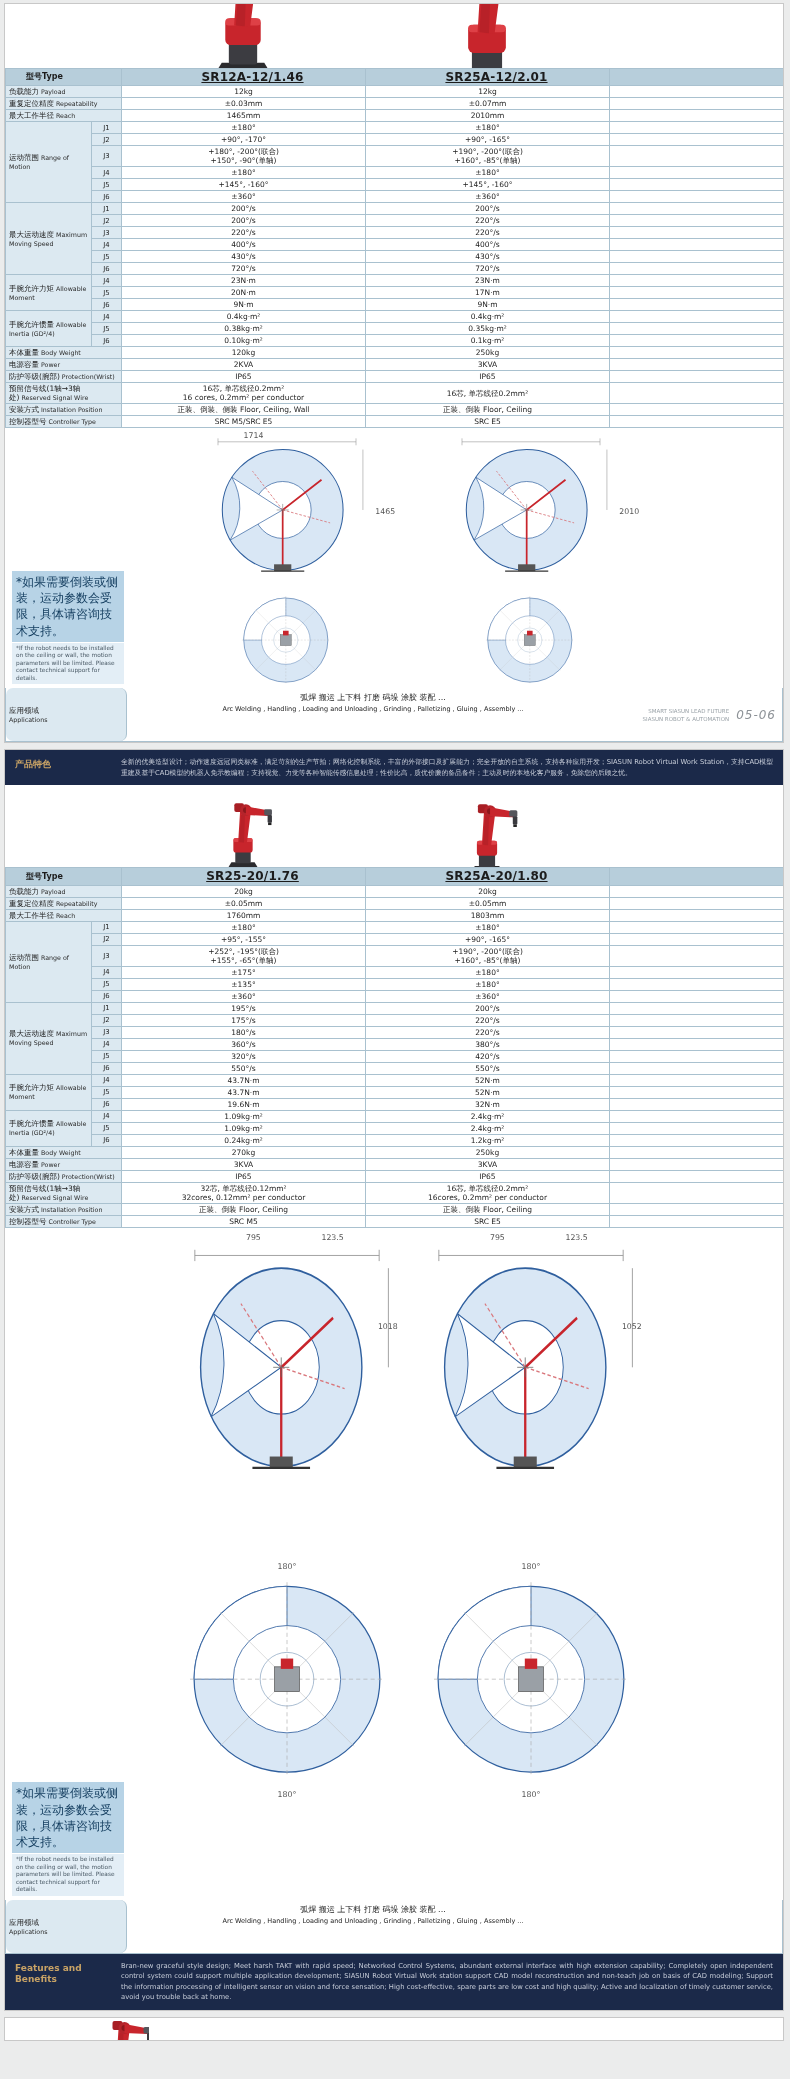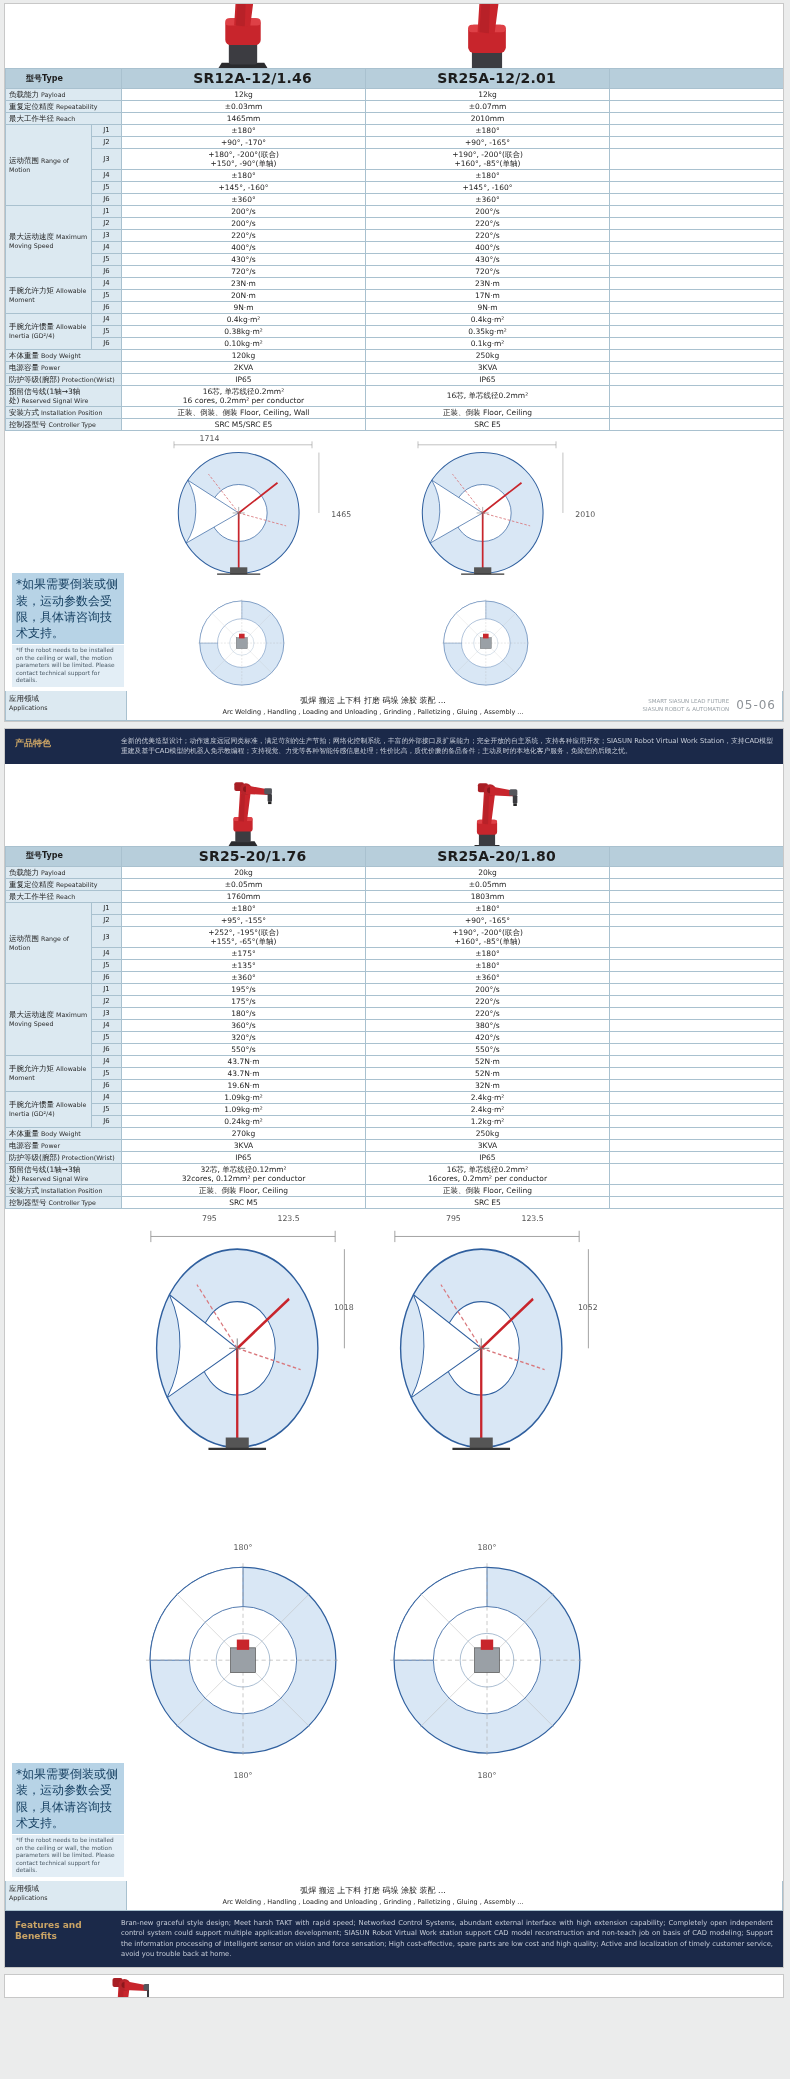--- a/index.html
+++ b/index.html
@@ -18,41 +18,41 @@
   .spec{border-collapse:collapse;table-layout:fixed;width:778px;}
   .spec td{border:1px solid #a9c1cf;background:#fff;font-size:7.5px;text-align:center;vertical-align:middle;
            padding:1px 2px;line-height:1.2;white-space:pre-line;color:#1c1c1c;overflow:hidden;}
   .spec td.lbl{background:#dce9f1;text-align:left;padding:1px 3px;}
   .spec td.lbl .zh{font-size:7.5px;}
   .spec td.lbl .en{font-size:6.3px;margin-left:2px;color:#2a2a2a;}
   .spec td.sub{background:#dce9f1;font-size:6.8px;padding:0;}
   .spec tr.hdr td{background:#b7ced b;padding-left:20px;}
   .spec tr.hdr td{background:#b7cedb;font-weight:bold;}
   .spec tr.hdr td.lbl{font-size:8px;}
-  .spec tr.hdr td.model{font-size:14px;letter-spacing:.2px;}
+  .spec tr.hdr td.model{font-size:12px;letter-spacing:.2px;text-decoration:underline;}
   .spec td.sp{background:#fff;}
 
   
-  .diagrams{position:relative;background:#fff;display:flex;align-items:flex-start;}
+  .diagrams{position:relative;background:#fff;display:flex;align-items:flex-start;padding-left:44px;}
   .diagrams .dg1{margin-left:118px;}
   .diagrams .dg2{margin-left:4px;}
   .dim{font-size:6.5px;fill:#555;text-anchor:middle;}
   .note{position:absolute;left:7px;bottom:4px;width:112px;}
   .note-zh{background:#b7d3e6;color:#123c5e;font-size:12px;line-height:1.35;padding:3px 4px;}
   .note-en{background:#e3eef6;color:#4a5a66;font-size:5.8px;line-height:1.3;padding:2px 4px;margin-top:1px;}
 
   
   .apps{display:flex;width:778px;border:1px solid #a9c1cf;border-top:none;background:#fff;align-items:stretch;box-sizing:border-box;}
-  .apps .albl{width:114px;flex:none;background:#dce9f1;border-right:1px solid #a9c1cf;padding:3px 3px;font-size:7.5px;}
+  .apps .albl{width:114px;flex:none;background:#dce9f1;border-right:1px solid #a9c1cf;padding:18px 3px;font-size:7.5px;border-radius:7px;}
   .apps .albl .en{display:block;font-size:6.3px;color:#2a2a2a;}
   .apps .avals{width:488px;flex:none;text-align:center;padding:4px 2px;font-size:8px;}
   .apps .avals .en{display:block;font-size:6.5px;color:#222;margin-top:2px;}
   .apps .afoot{flex:1;display:flex;align-items:center;justify-content:flex-end;gap:7px;padding-right:6px;}
   .brand{text-align:right;font-size:5.5px;color:#99a1a7;line-height:1.5;}
-  .pagenum{font-size:12px;color:#8d9297;letter-spacing:1px;}
+  .pagenum{font-size:12px;color:#8d9297;letter-spacing:1px;font-style:italic;}
 
   
   .band{display:flex;background:#1b2949;padding:7px 10px;gap:20px;align-items:flex-start;}
   .band .bl{color:#c9a365;font-weight:bold;font-size:9px;width:86px;flex:none;line-height:1.25;padding-top:2px;}
   .band .bt{color:#c6ccd8;font-size:6.8px;line-height:1.55;text-align:justify;flex:1;}
 
   .next{height:24px;position:relative;}
 </style>
 </head>
 <body>

